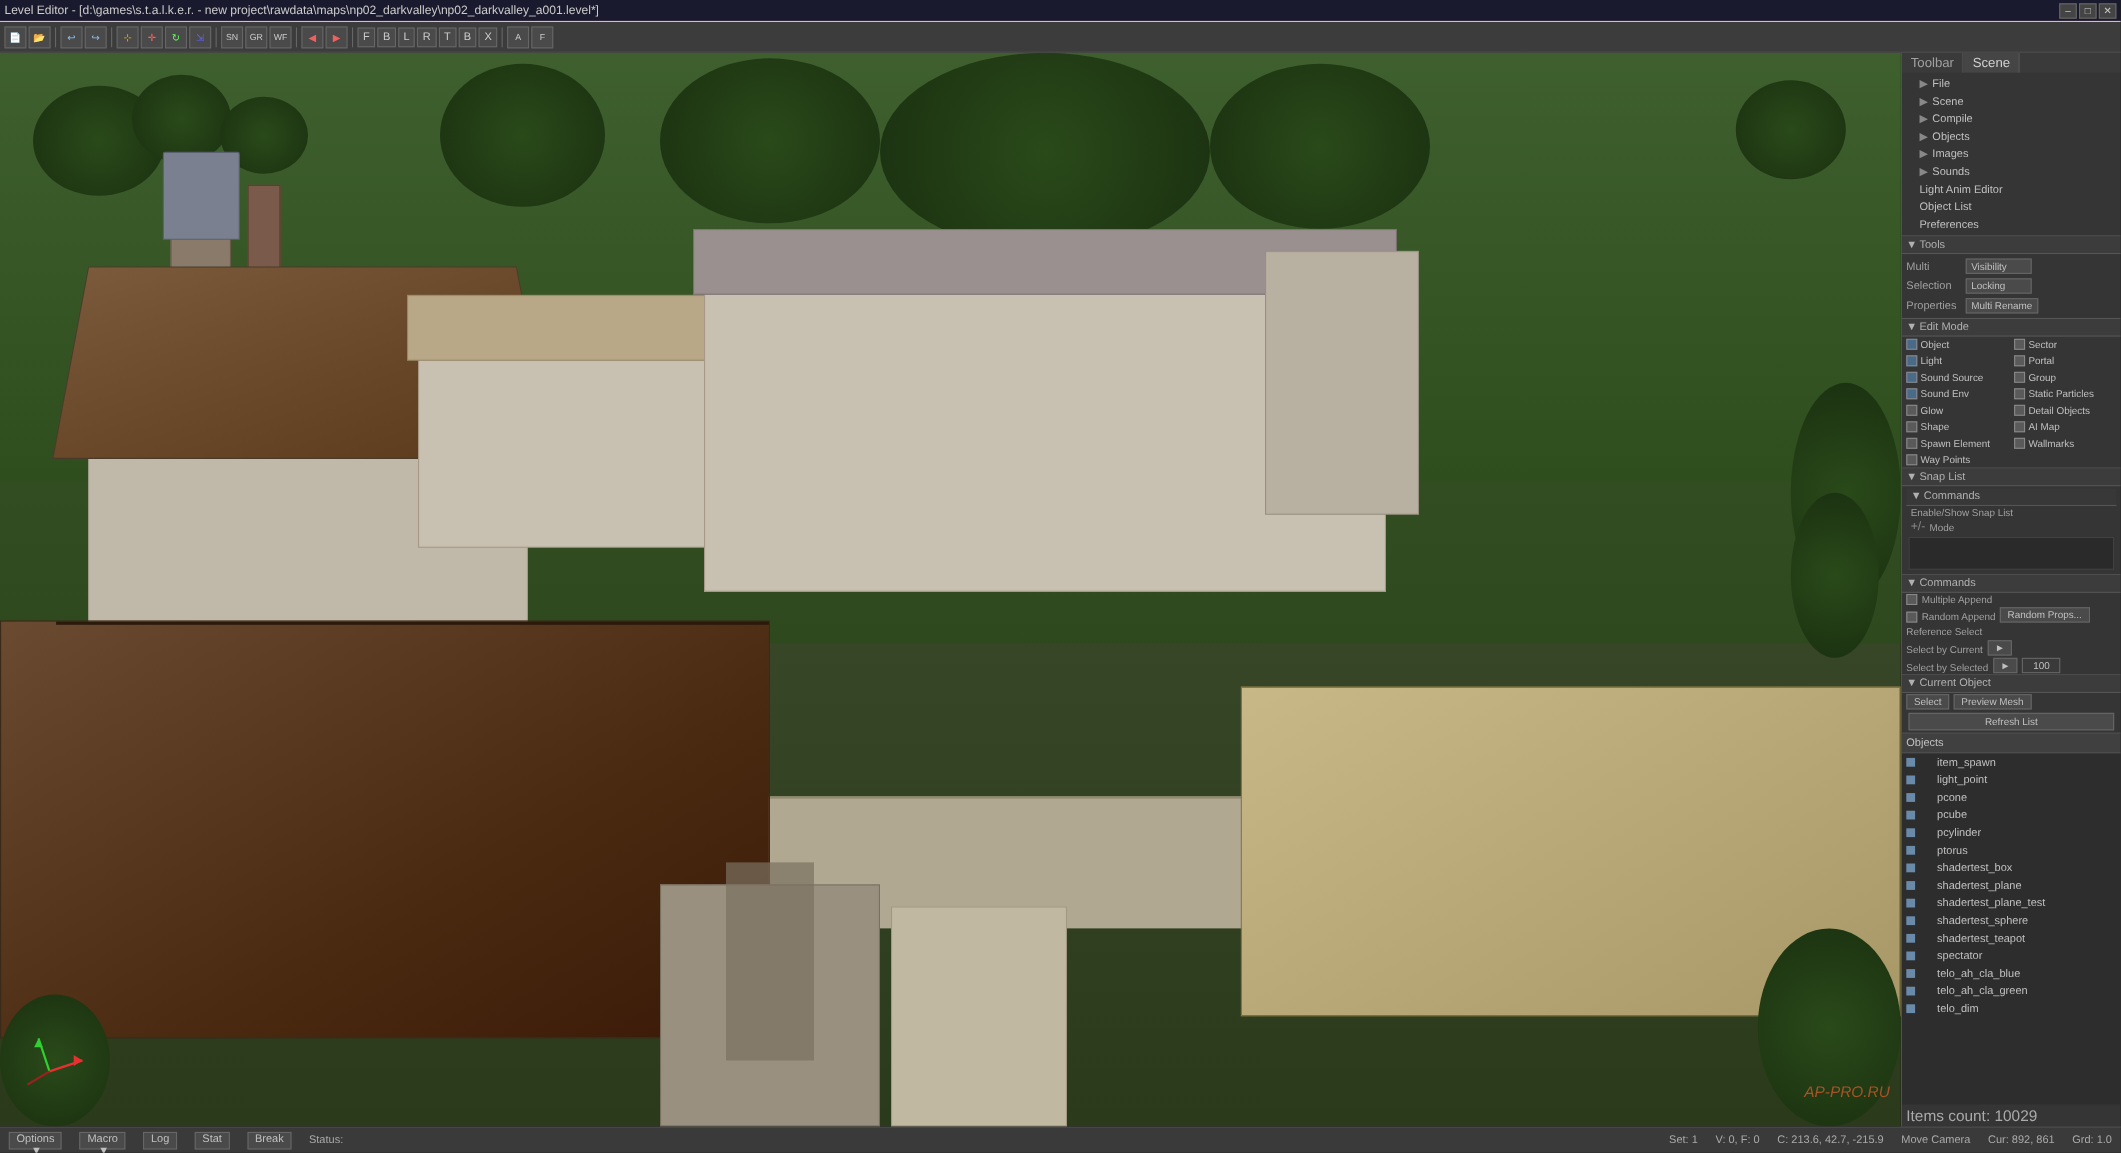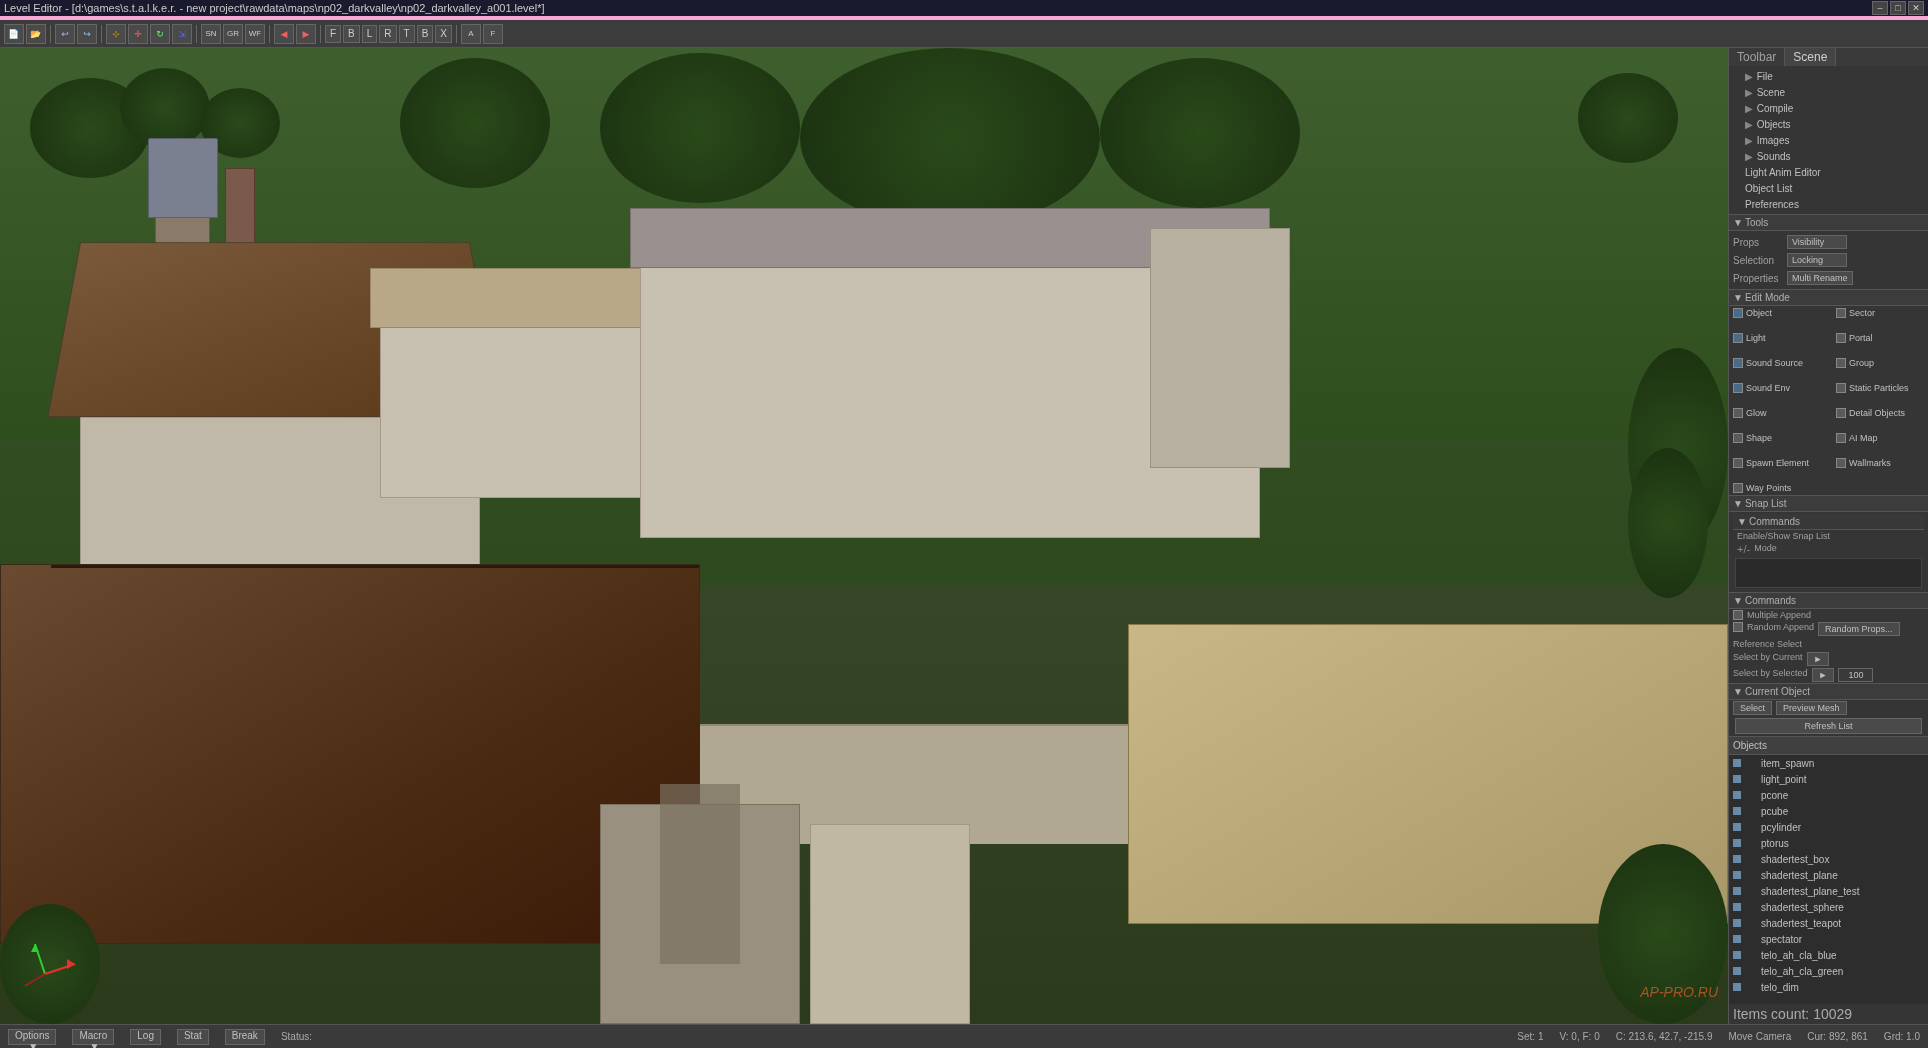--- a/index.html
+++ b/index.html
@@ -15,21 +15,21 @@
     }
 
     
     #title-bar {
       height: 20px;
       background: #1a1a2e;
       display: flex;
       align-items: center;
       justify-content: space-between;
       padding: 0 4px;
-      border-bottom: 4px solid #f9a8d4;
+      border-bottom: 1px solid #f9a8d4;
     }
     #title-bar .title {
       font-size: 11px;
       color: #ccc;
       flex: 1;
     }
     #title-bar .win-controls {
       display: flex;
       gap: 2px;
     }
@@ -184,21 +184,21 @@
       display: flex;
       align-items: center;
       padding: 0 4px;
       cursor: pointer;
     }
 
     
     .edit-mode-grid {
       display: grid;
       grid-template-columns: 1fr 1fr;
-      gap: 15px;
+      gap: 5px;
       padding: 2px 4px;
     }
     .mode-checkbox {
       display: flex;
       align-items: center;
       gap: 3px;
       font-size: 9px;
       color: #c0c0c0;
       cursor: pointer;
     }
@@ -210,21 +210,21 @@
       display: flex;
       align-items: center;
       justify-content: center;
       font-size: 7px;
     }
     .checkbox.checked { background: #4a6a8a; }
 
     
     .cmd-row {
       display: flex;
-      align-items: flex-start;
+      align-items: flex-end;
       padding: 1px 4px;
       gap: 4px;
     }
     .cmd-btn {
       height: 14px;
       background: #4a4a4a;
       border: 1px solid #666;
       font-size: 9px;
       color: #c0c0c0;
       padding: 0 6px;
@@ -558,21 +558,21 @@
       </div>
     </div>
 
     <div class="panel-section">
       <div class="section-collapse">
         <span>▼</span>
         <span>Tools</span>
       </div>
       <div class="panel-content">
         <div class="tools-row">
-          <span class="tools-label">Props</span>
+          <span class="tools-label">Multi</span>
           <div class="dropdown-btn">Visibility</div>
         </div>
         <div class="tools-row">
           <span class="tools-label">Selection</span>
           <div class="dropdown-btn">Locking</div>
         </div>
         <div class="tools-row">
           <span class="tools-label">Properties</span>
           <div class="dropdown-btn">Multi Rename</div>
         </div>

